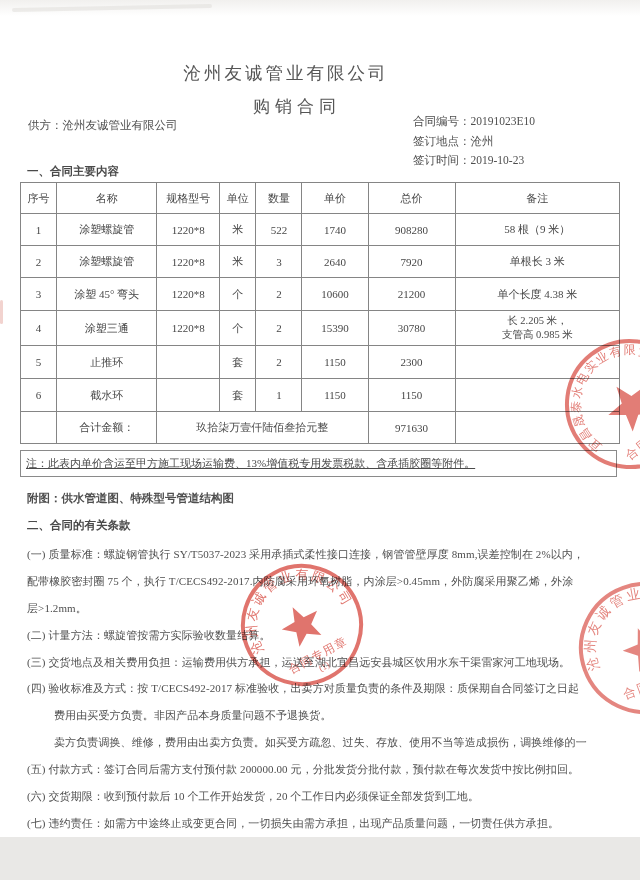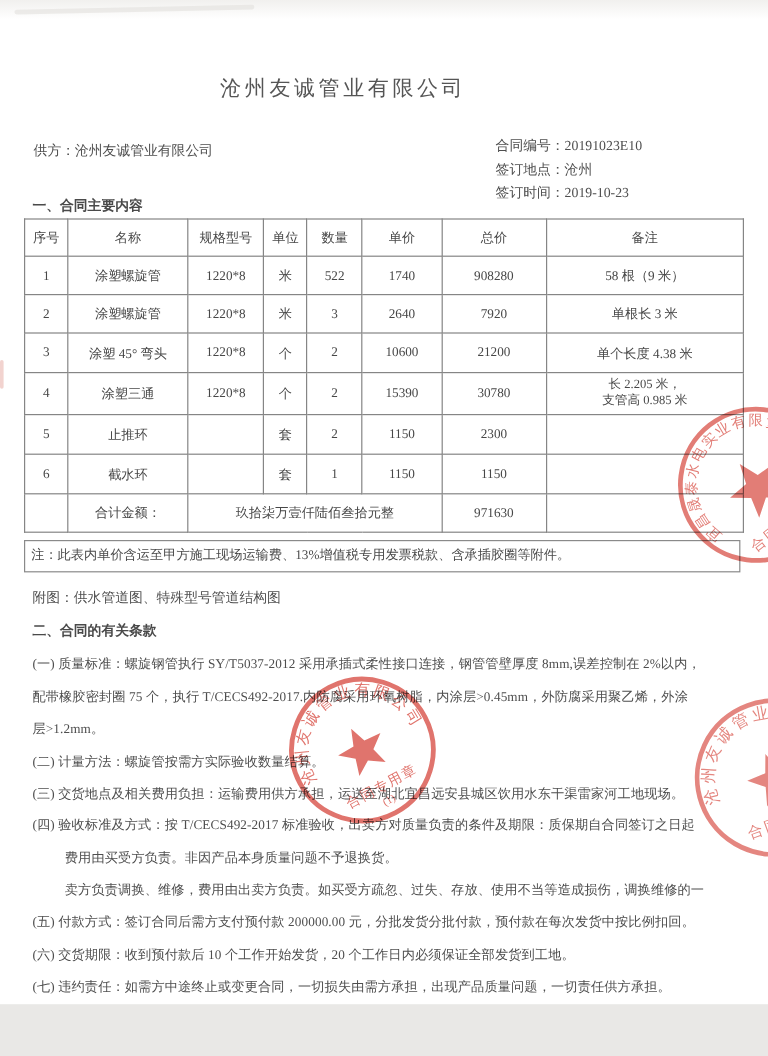--- a/index.html
+++ b/index.html
@@ -18,38 +18,39 @@
     position:absolute;left:20px;top:182px;width:600px;border-collapse:collapse;
     font-size:11px;color:#474747;table-layout:fixed;
   }
   table.items td,table.items th{
     border:1px solid #858585;text-align:center;vertical-align:middle;
     font-weight:normal;padding:0 2px;overflow:hidden;
   }
   .remark2{font-size:10.5px;line-height:14px;}
   .note-box{
     left:20px;top:450px;width:590px;height:25px;border:1px solid #8a8a8a;
-    font-size:11px;line-height:25px;padding-left:5px;white-space:nowrap;color:#4a4a4a;
+    font-size:11px;line-height:25px;padding-left:5px;white-space:nowrap;color:#4a4a4a;text-decoration:underline;
   }
   .clauses{left:27px;top:541px;width:600px;}
   .clause-line{height:26.9px;line-height:26.9px;font-size:11px;letter-spacing:.1px;white-space:nowrap;color:#4e4e4e;}
   .clause-line.ind{padding-left:27px;}
   .seal{position:absolute;mix-blend-mode:multiply;pointer-events:none;}
   .seal text{font-family:"Liberation Serif","DejaVu Serif",serif;}
   .red-speck{background:#e6a7a0;opacity:.5;border-radius:2px;}
 </style>
 </head>
 <body>
 
 <div class="page">
 
   <div class="abs scan-smudge" style="left:12px;top:6px;width:200px;height:4px;"></div>
   <div class="abs red-speck" style="left:0;top:300px;width:3px;height:24px;"></div>
 
   <div class="abs doc-title">沧州友诚管业有限公司</div>
+  <div class="abs doc-subtitle">购销合同</div>
 
   <div class="abs meta" style="left:28px;top:118px;">
     <span>供方：</span><span>沧州友诚管业有限公司</span>
   </div>
   <div class="abs meta" style="left:413px;top:114px;">
     <span>合同编号：</span><span>20191023E10</span>
   </div>
   <div class="abs meta" style="left:413px;top:134px;">
     <span>签订地点：</span><span>沧州</span>
   </div>
@@ -149,25 +150,25 @@
       <td>合计金额：</td>
       <td colspan="4">玖拾柒万壹仟陆佰叁拾元整</td>
       <td>971630</td>
       <td></td>
     </tr>
   </tbody>
     </table>
 
   <div class="abs note-box">注：此表内单价含运至甲方施工现场运输费、13%增值税专用发票税款、含承插胶圈等附件。</div>
 
-  <div class="abs meta" style="left:27px;top:491px;">附图：供水管道图、特殊型号管道结构图</div>
+  <div class="abs meta" style="left:27px;top:491px;font-weight:bold;">附图：供水管道图、特殊型号管道结构图</div>
   <div class="abs sec-heading" style="left:27px;top:518px;">二、合同的有关条款</div>
 
   <div class="abs clauses">
-    <div class="clause-line">(一) 质量标准：螺旋钢管执行 SY/T5037-2012 采用承插式柔性接口连接，钢管管壁厚度 8mm,误差控制在 2%以内，</div>
+    <div class="clause-line">(一) 质量标准：螺旋钢管执行 SY/T5037-2023 采用承插式柔性接口连接，钢管管壁厚度 8mm,误差控制在 2%以内，</div>
     <div class="clause-line">配带橡胶密封圈 75 个，执行 T/CECS492-2017.内防腐采用环氧树脂，内涂层&gt;0.45mm，外防腐采用聚乙烯，外涂</div>
     <div class="clause-line">层&gt;1.2mm。</div>
     <div class="clause-line">(二) 计量方法：螺旋管按需方实际验收数量结算。</div>
     <div class="clause-line">(三) 交货地点及相关费用负担：运输费用供方承担，运送至湖北宜昌远安县城区饮用水东干渠雷家河工地现场。</div>
     <div class="clause-line">(四) 验收标准及方式：按 T/CECS492-2017 标准验收，出卖方对质量负责的条件及期限：质保期自合同签订之日起</div>
     <div class="clause-line ind">费用由买受方负责。非因产品本身质量问题不予退换货。</div>
     <div class="clause-line ind">卖方负责调换、维修，费用由出卖方负责。如买受方疏忽、过失、存放、使用不当等造成损伤，调换维修的一</div>
     <div class="clause-line">(五) 付款方式：签订合同后需方支付预付款 200000.00 元，分批发货分批付款，预付款在每次发货中按比例扣回。</div>
     <div class="clause-line">(六) 交货期限：收到预付款后 10 个工作开始发货，20 个工作日内必须保证全部发货到工地。</div>
     <div class="clause-line">(七) 违约责任：如需方中途终止或变更合同，一切损失由需方承担，出现产品质量问题，一切责任供方承担。</div>

